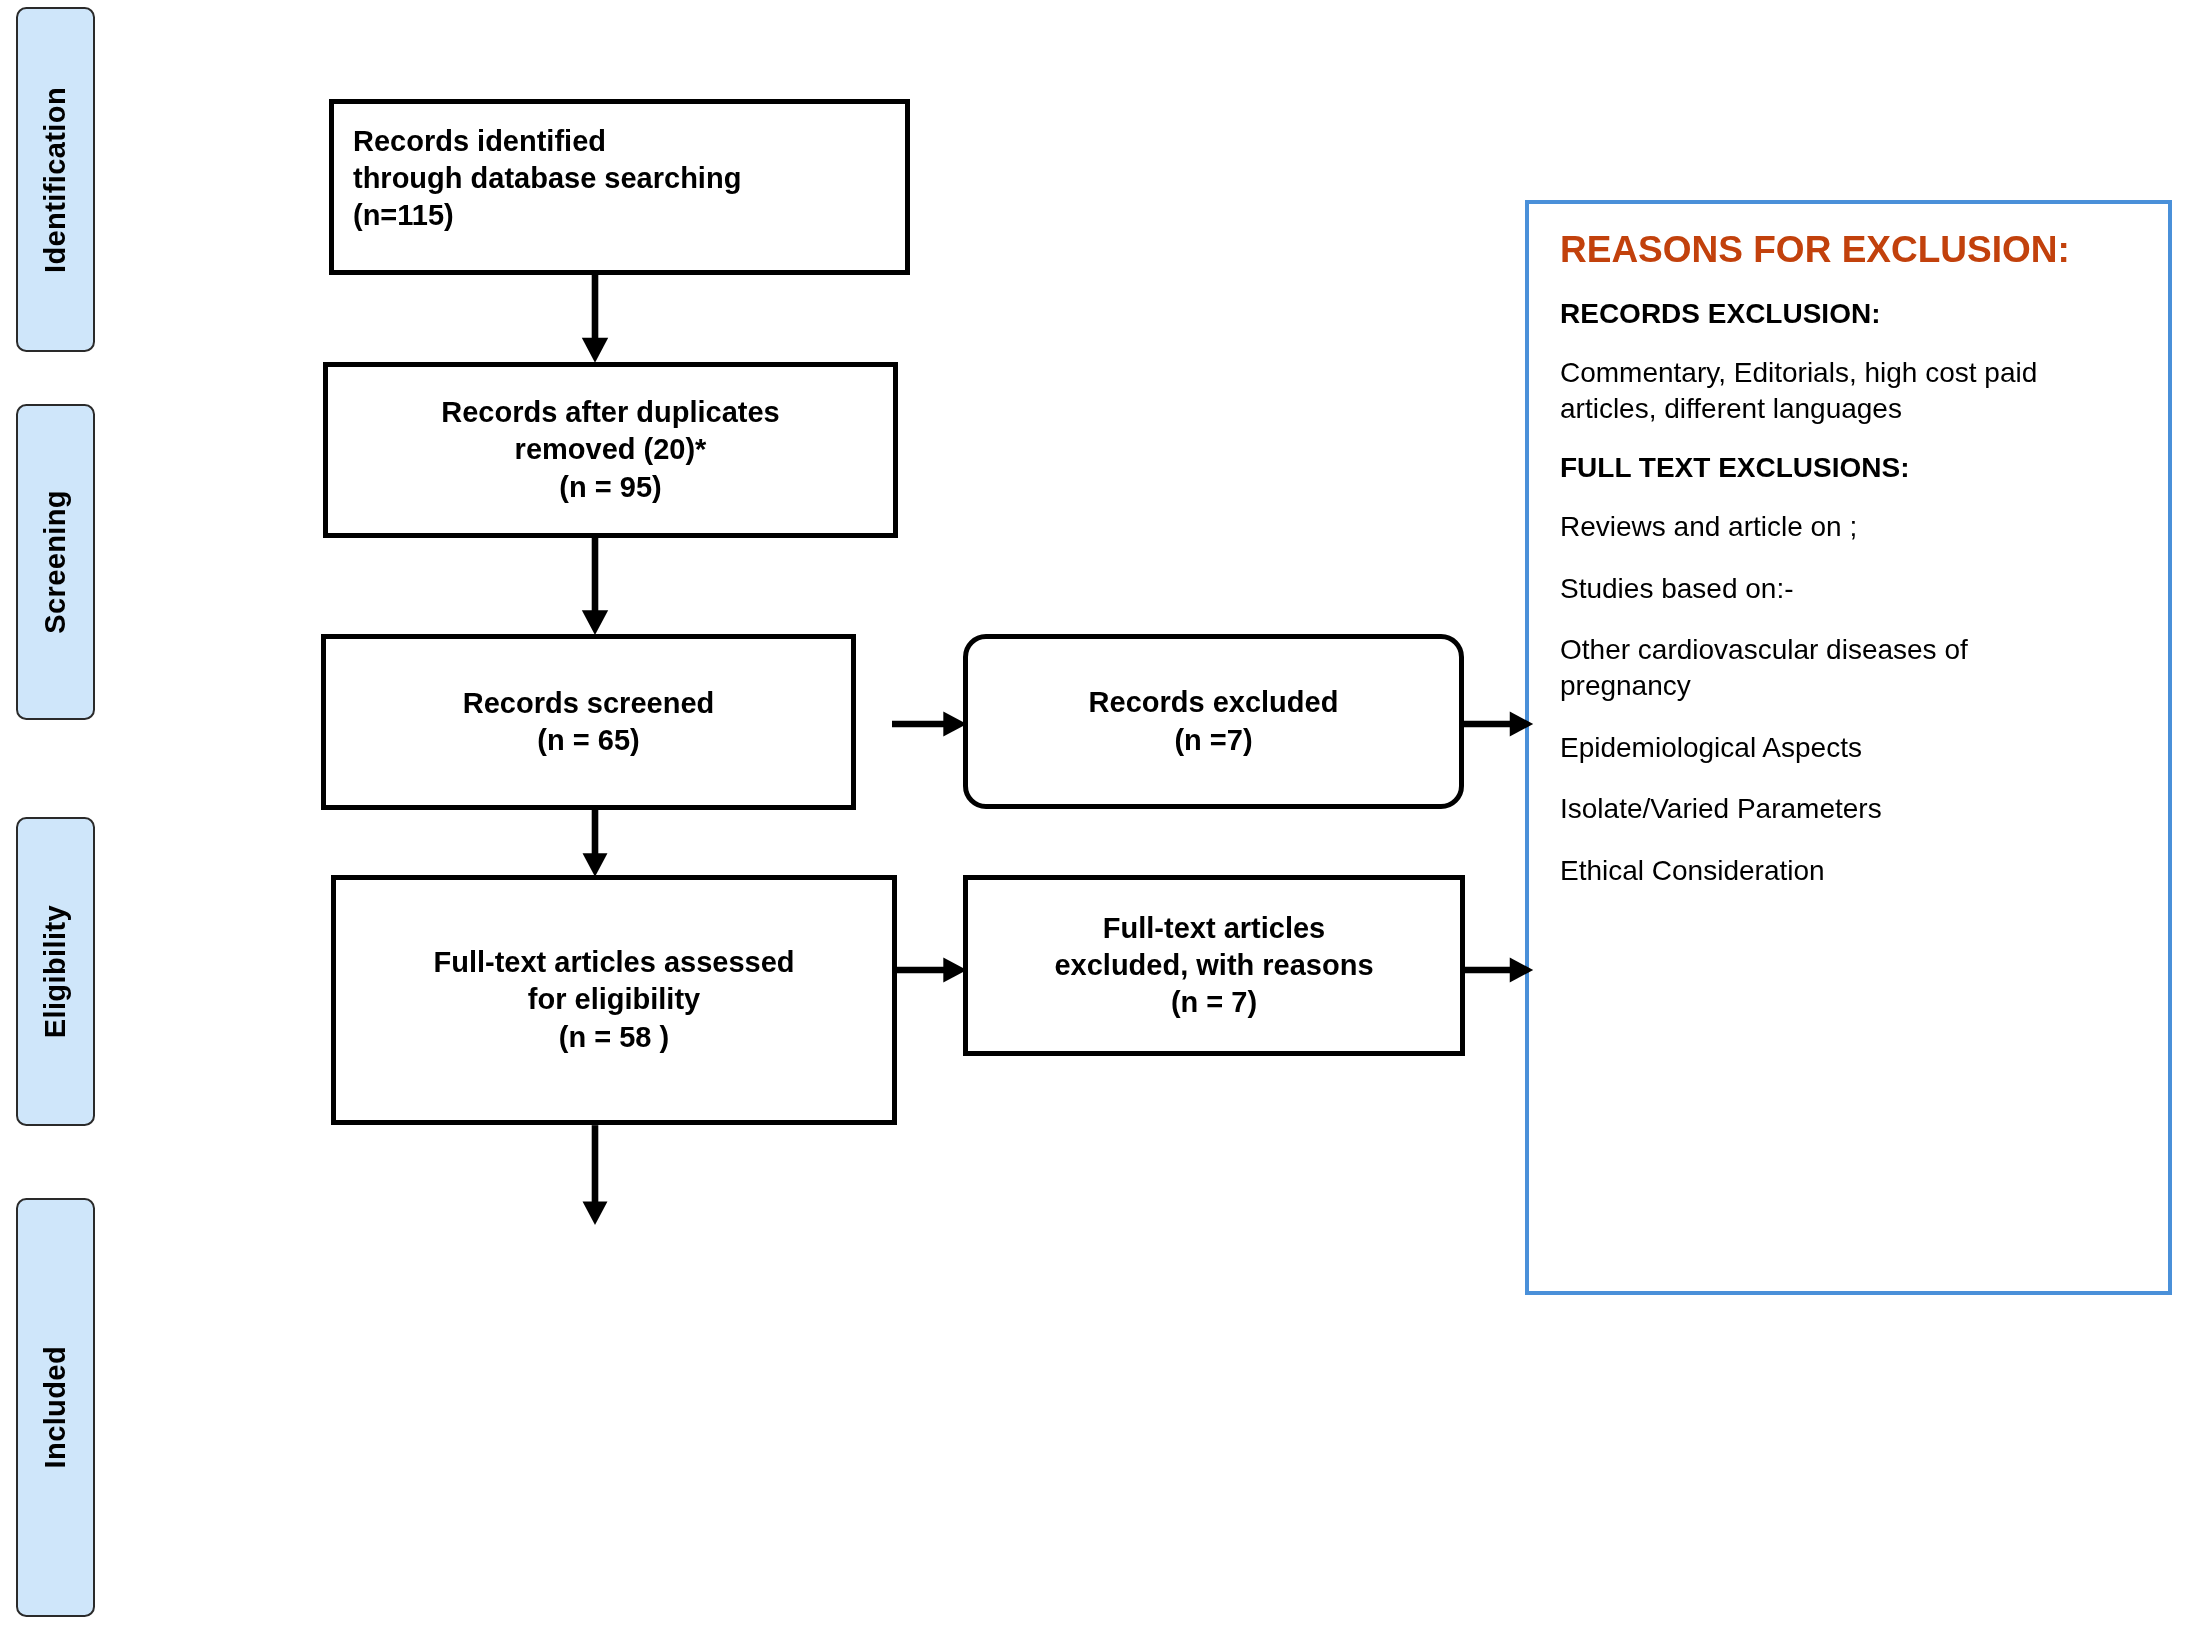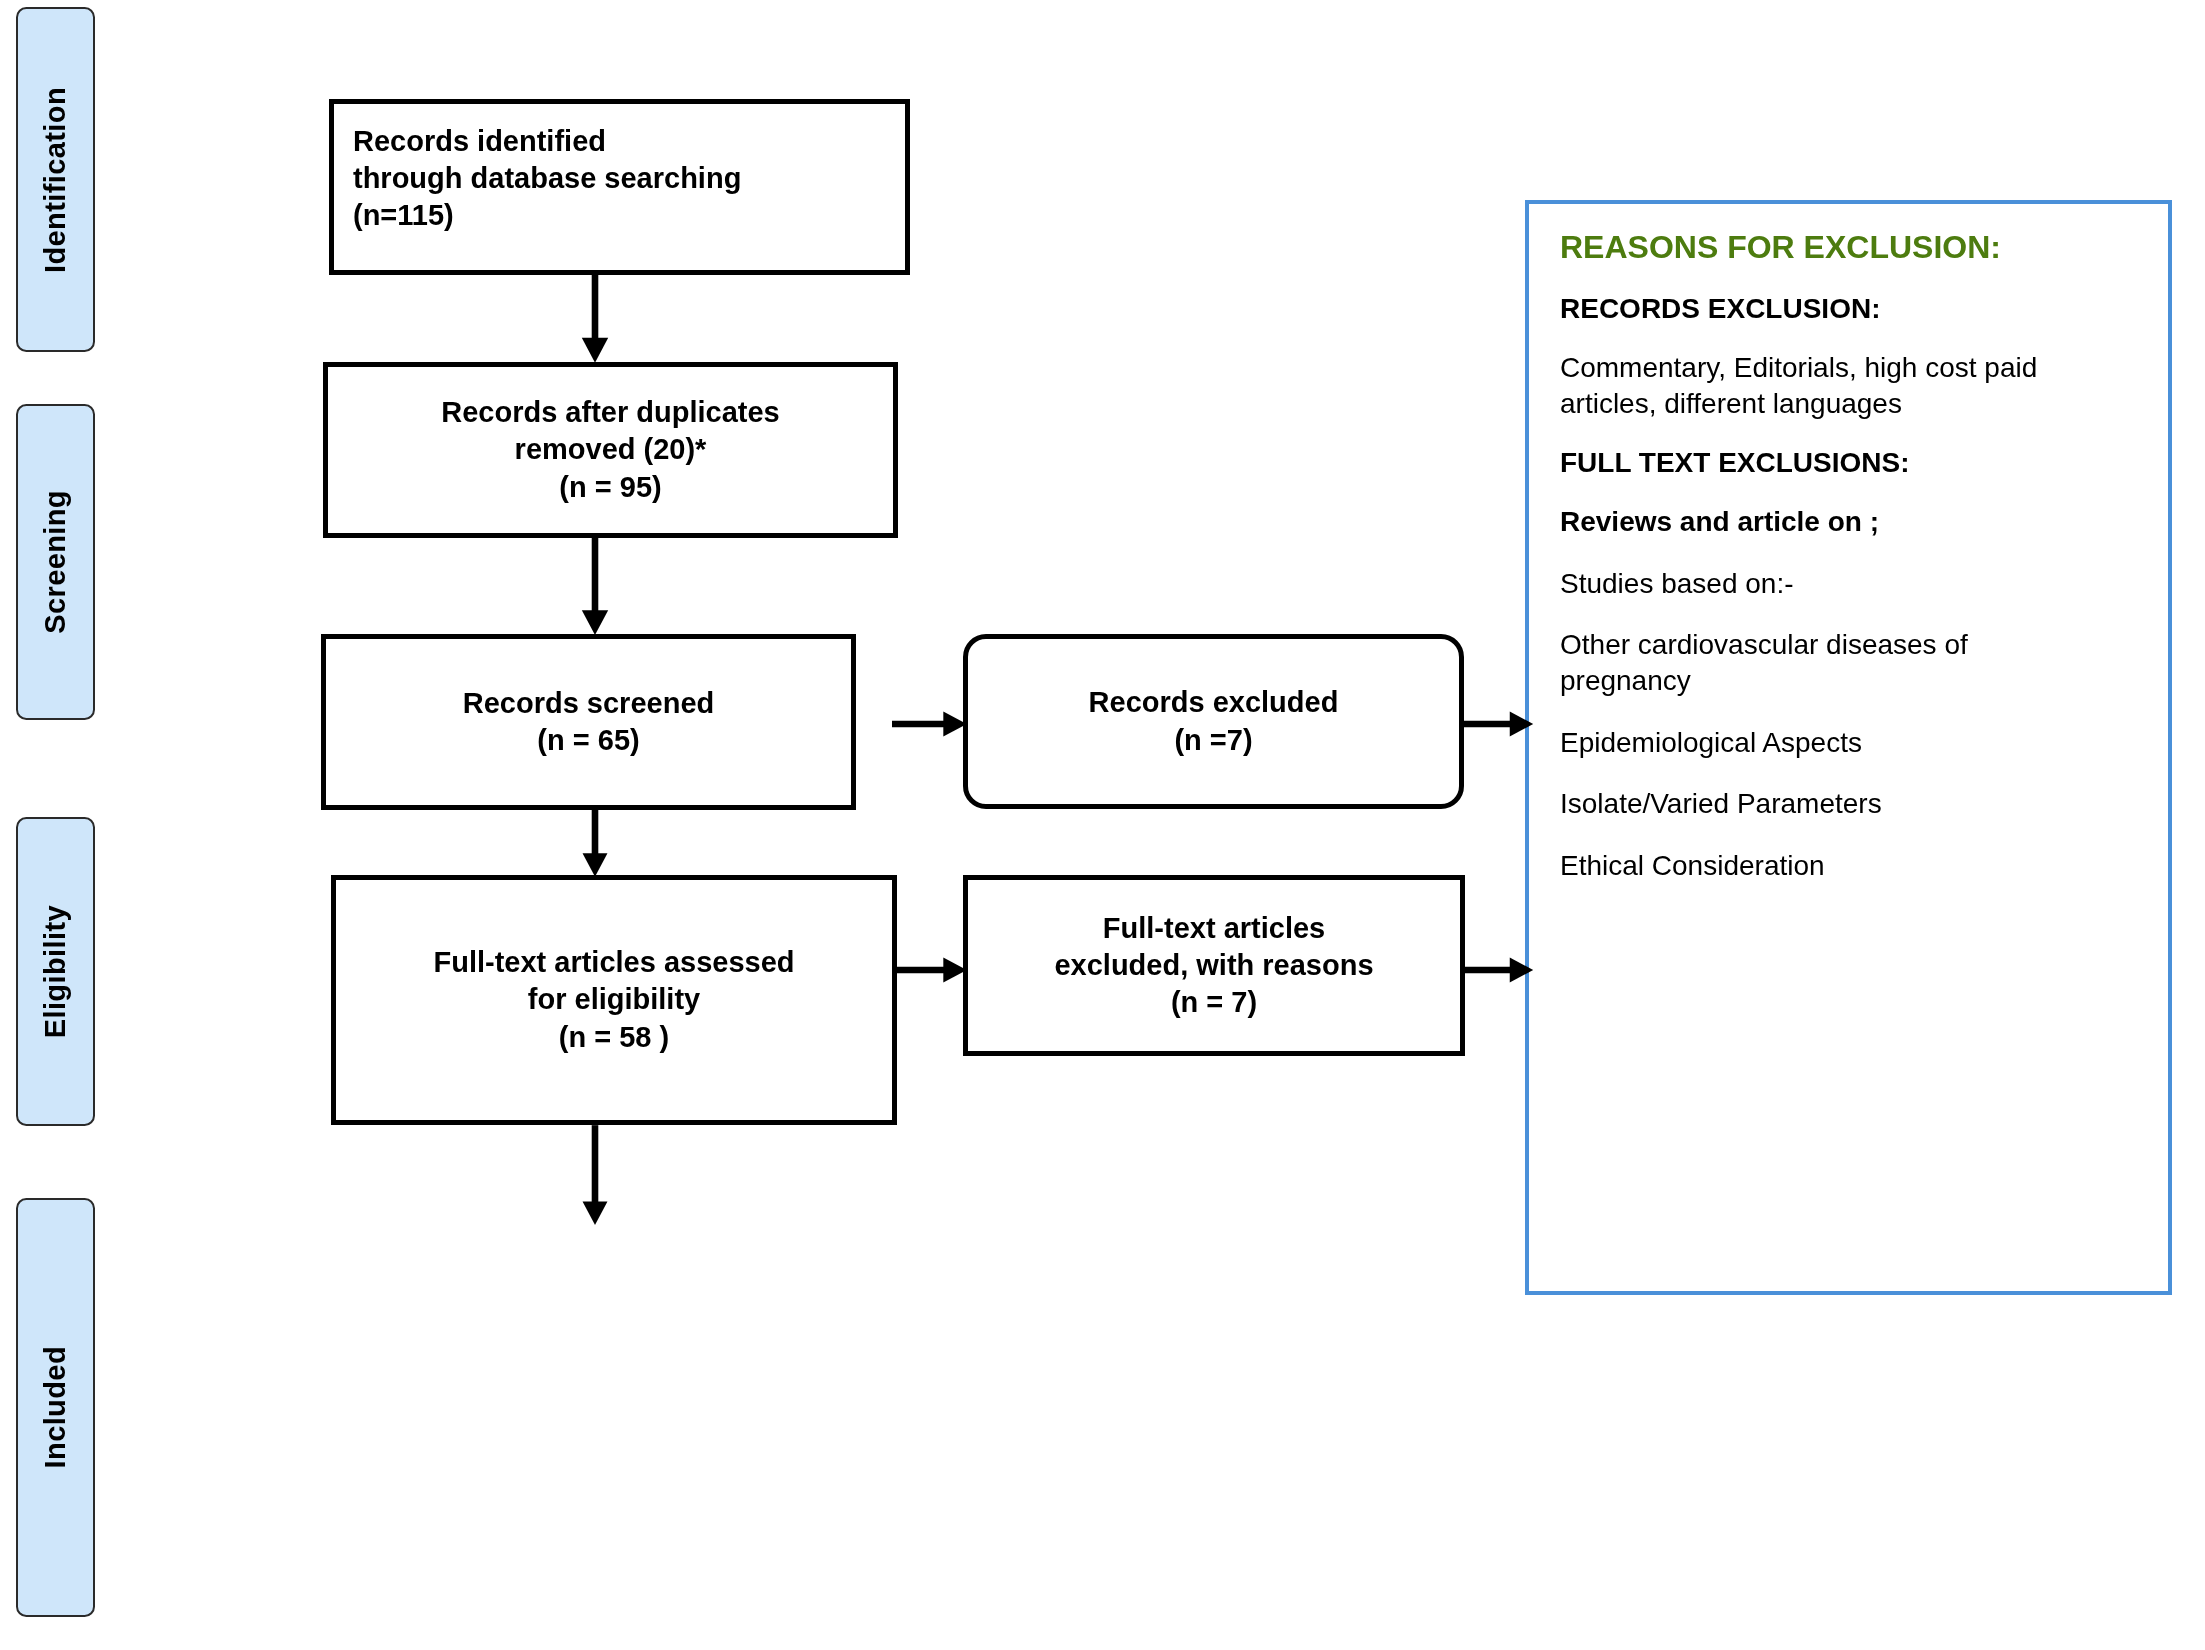--- a/index.html
+++ b/index.html
@@ -78,40 +78,40 @@
   
   #reasons-panel {
     position: absolute;
     box-sizing: border-box;
     border: 4.4px solid #4a90d9;
     background: #ffffff;
     padding: 25px 26.5px 22px 31px;
   }
   #reasons-panel .r-title {
     font-weight: bold;
-    font-size: 32px;
+    font-size: 37px;
     margin-bottom: 26.5px;
-    color: #4d7c0f;
+    color: #c2410c;
   }
   #reasons-panel .r-sub {
     font-weight: bold;
     font-size: 28px;
     margin-bottom: 25px;
     color: #000;
   }
   #reasons-panel .r-item {
     font-weight: normal;
     font-size: 28px;
     line-height: 1.3;
     margin-bottom: 25px;
     color: #000;
     white-space: pre-line;
   }
   #reasons-panel .r-item.bold {
-    font-weight: bold;
+    font-weight: normal;
   }
 
   
   .arrow {
     position: absolute;
   }
   .arrow svg { display: block; overflow: visible; }
 </style>
 </head>
 <body>

